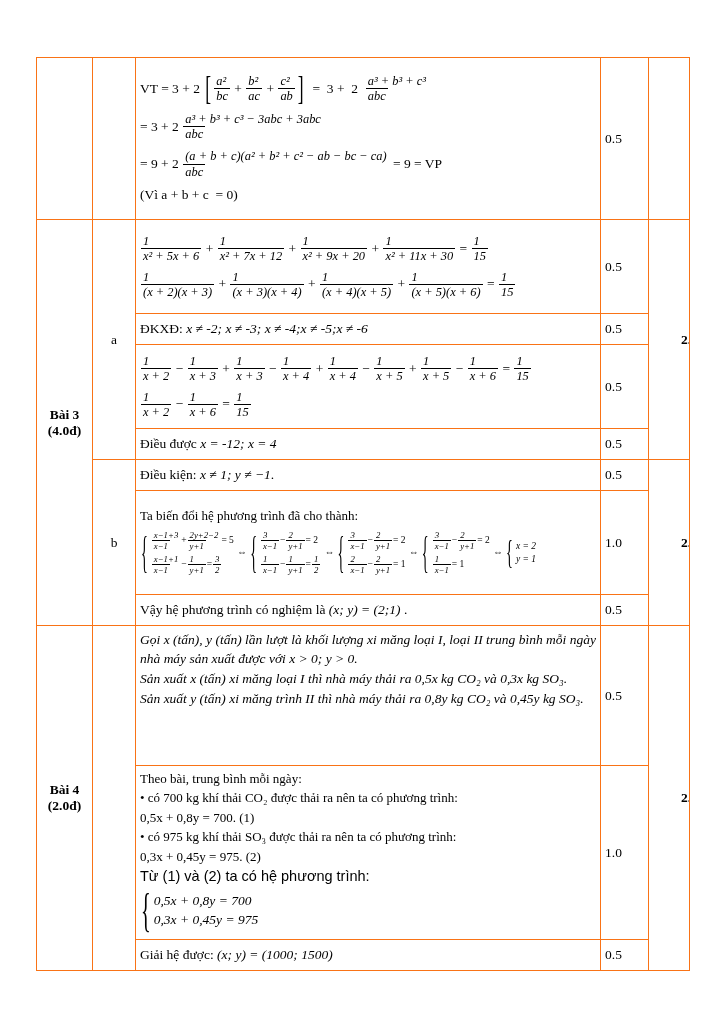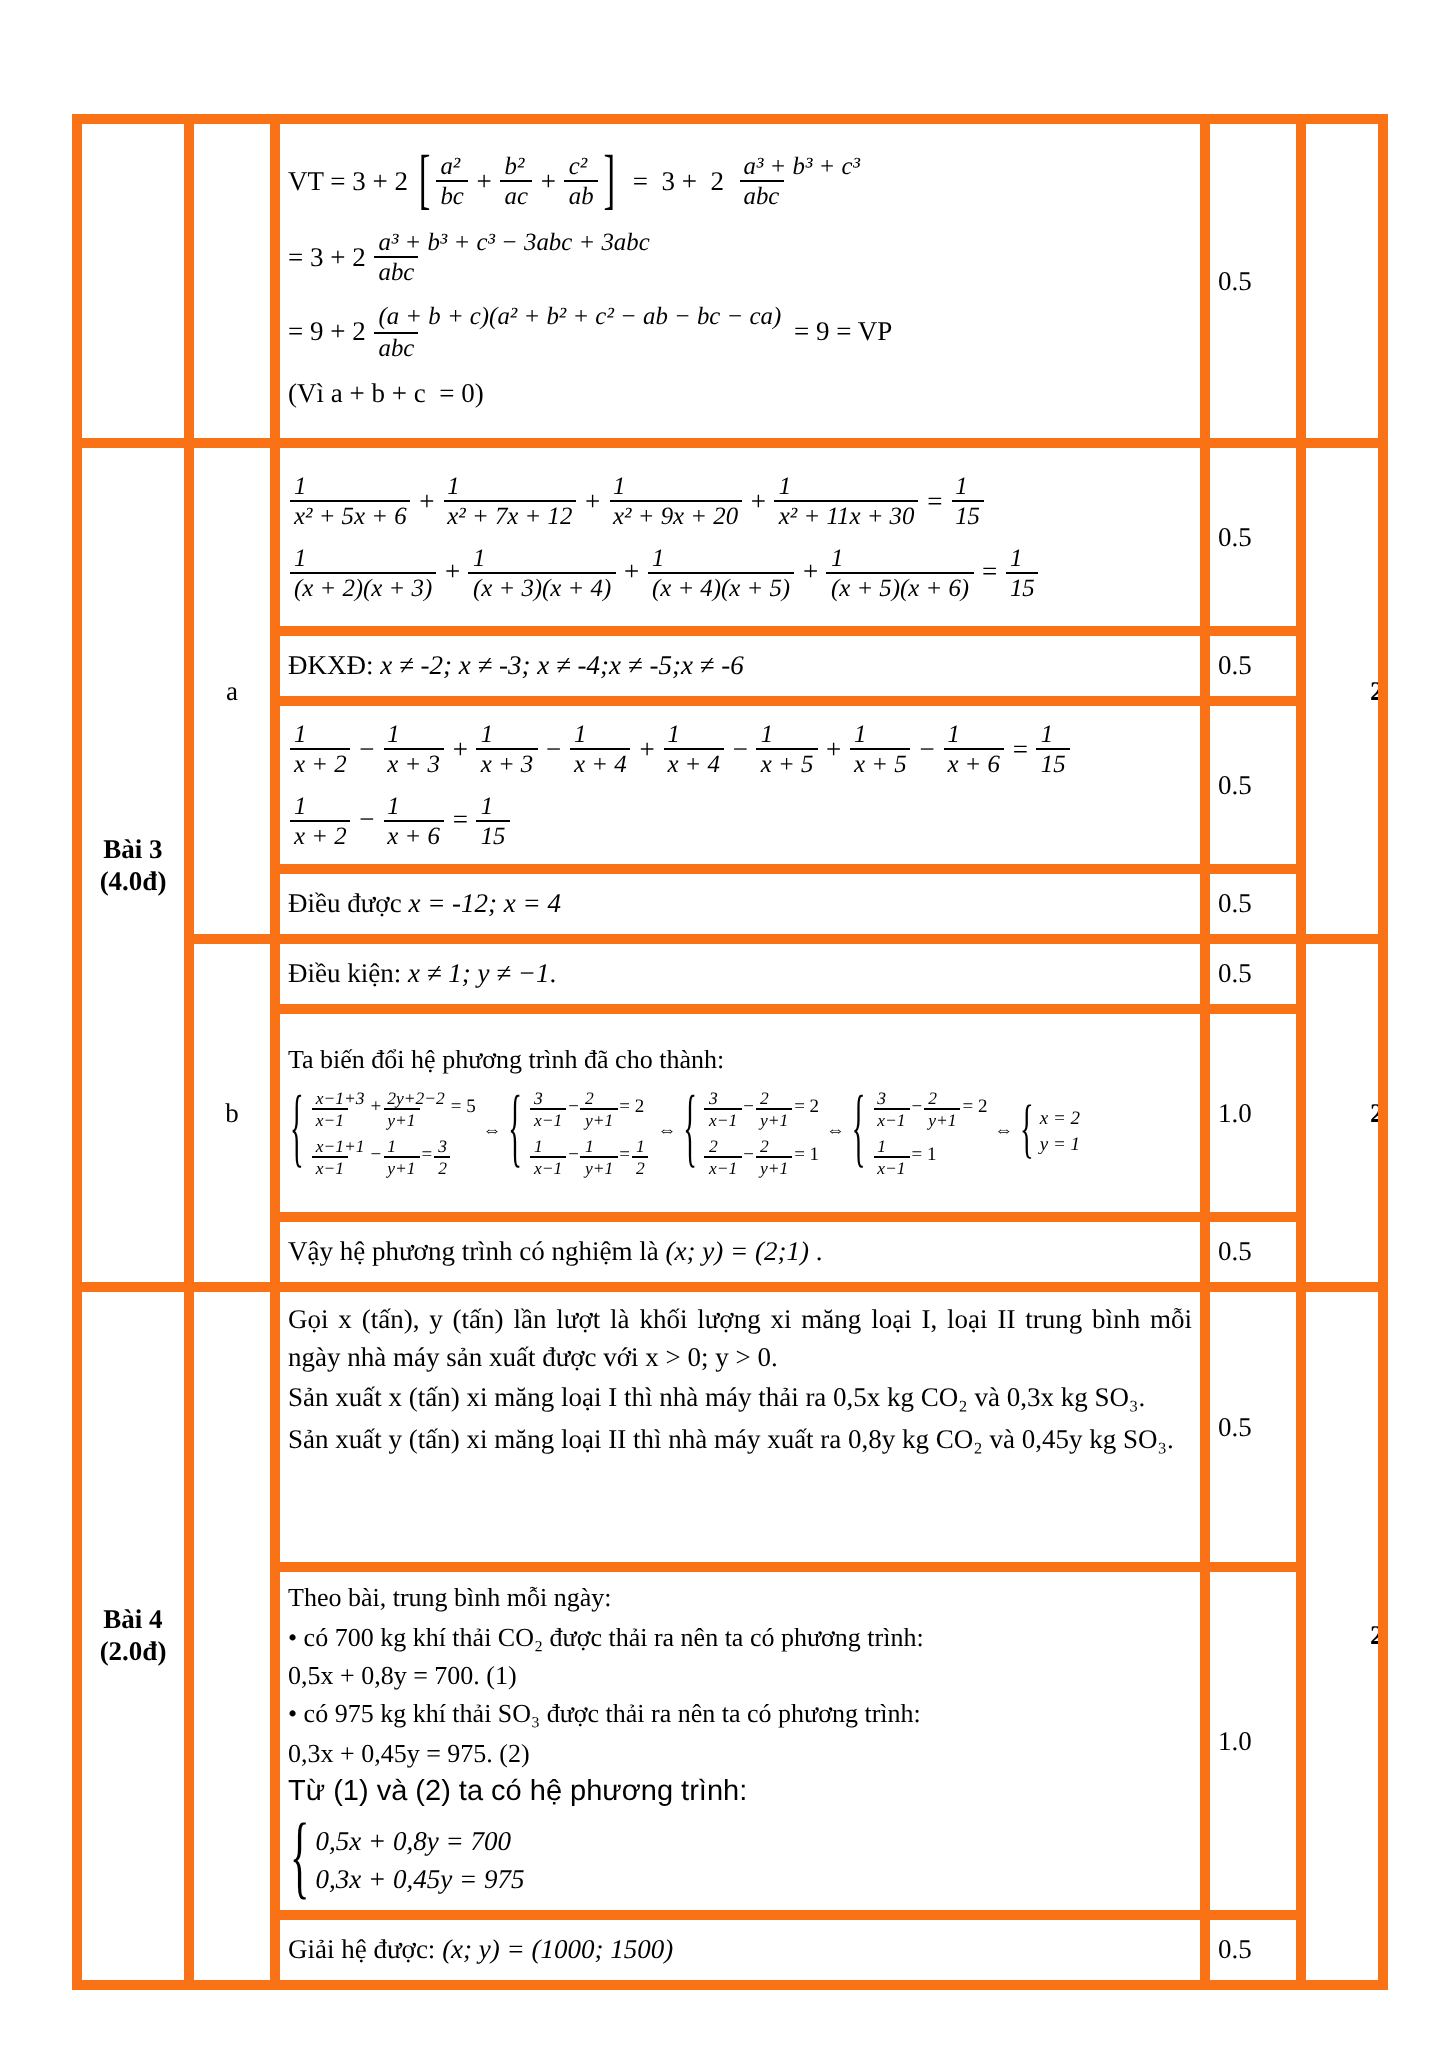--- a/index.html
+++ b/index.html
@@ -4,21 +4,21 @@
 <style>
   html,body{margin:0;padding:0;}
   body{
     width:725px;height:1024px;background:#ffffff;position:relative;
     font-family:"Liberation Serif",serif;color:#000;
   }
   table.answer{
     position:absolute;left:36px;top:57px;width:653px;
     border-collapse:collapse;table-layout:fixed;
   }
-  td{border:5px solid #f97316;padding:1px 4px;vertical-align:middle;font-size:13.5px;overflow:hidden;}
+  td{border:1px solid #f97316;padding:1px 4px;vertical-align:middle;font-size:13.5px;overflow:hidden;}
   td.lbl{text-align:center;font-weight:bold;}
   td.sub{text-align:center;}
   td.pts{}
   td.tot{text-align:center;font-weight:bold;padding-left:32px;}
   tr.r0{height:162px} tr.r1{height:94px} tr.r2{height:26px} tr.r3{height:84px}
   tr.r4{height:24px} tr.r5{height:24px} tr.r6{height:104px} tr.r7{height:24px}
   tr.r8{height:140px} tr.r9{height:174px} tr.r10{height:26px}
 
   .math{display:flex;align-items:center;flex-wrap:nowrap;margin:6px 0;font-size:13.5px;}
   tr.r0 .math{margin:8px 0;}
@@ -35,21 +35,21 @@
 
   .bigbr{display:inline-block;font-style:normal;font-size:1.3em;transform:scaleY(1.9);
          transform-origin:center;margin:0 2px;line-height:1;}
   .sys{display:inline-flex;align-items:center;vertical-align:middle;margin:0 1px;}
   .sysbr{display:inline-block;font-style:normal;font-size:1.5em;transform:scaleY(2.3);
          transform-origin:center;margin-right:3px;line-height:1;}
   .sysbr.tall{transform:scaleY(3.1);}
   .syslines{display:inline-flex;flex-direction:column;align-items:flex-start;gap:3px;}
   .sysline{display:flex;align-items:center;flex-wrap:nowrap;}
 
-  .para{text-align:justify;line-height:1.42;font-size:13.5px;margin:1px 0;}
+  .para{text-align:justify;line-height:1.42;font-size:13.5px;margin:1px 0;font-style:italic;}
   .line{line-height:1.42;font-size:13px;margin:1px 0;}
   .sans{font-family:"Liberation Sans",sans-serif;font-size:14.5px;line-height:1.35;}
   td.topcell{vertical-align:top;padding-top:3px;}
 </style>
 </head>
 <body>
 
 <div class="page">
   <table class="answer">
     <colgroup>
@@ -433,21 +433,21 @@
 
     <tr class="r8">
       <td class="lbl" rowspan="3">
         <div>Bài 4</div>
         <div>(2.0đ)</div>
       </td>
       <td class="sub" rowspan="3"></td>
       <td class="topcell">
         <div class="para">Gọi x (tấn), y (tấn) lần lượt là khối lượng xi măng loại I, loại II trung bình mỗi ngày nhà máy sản xuất được với x &gt; 0; y &gt; 0.</div>
         <div class="para">Sản xuất x (tấn) xi măng loại I thì nhà máy thải ra 0,5x kg CO₂ và 0,3x kg SO₃.</div>
-        <div class="para">Sản xuất y (tấn) xi măng loại II thì nhà máy xuất ra 0,8y kg CO₂ và 0,45y kg SO₃.</div>
+        <div class="para">Sản xuất y (tấn) xi măng trình II thì nhà máy thải ra 0,8y kg CO₂ và 0,45y kg SO₃.</div>
       </td>
       <td class="pts">0.5</td>
       <td class="tot" rowspan="3">2.0</td>
     </tr>
 
     <tr class="r9">
       <td class="topcell">
         <div class="line">Theo bài, trung bình mỗi ngày:</div>
         <div class="line">• có 700 kg khí thải CO₂ được thải ra nên ta có phương trình:</div>
         <div class="line">0,5x + 0,8y = 700. (1)</div>

